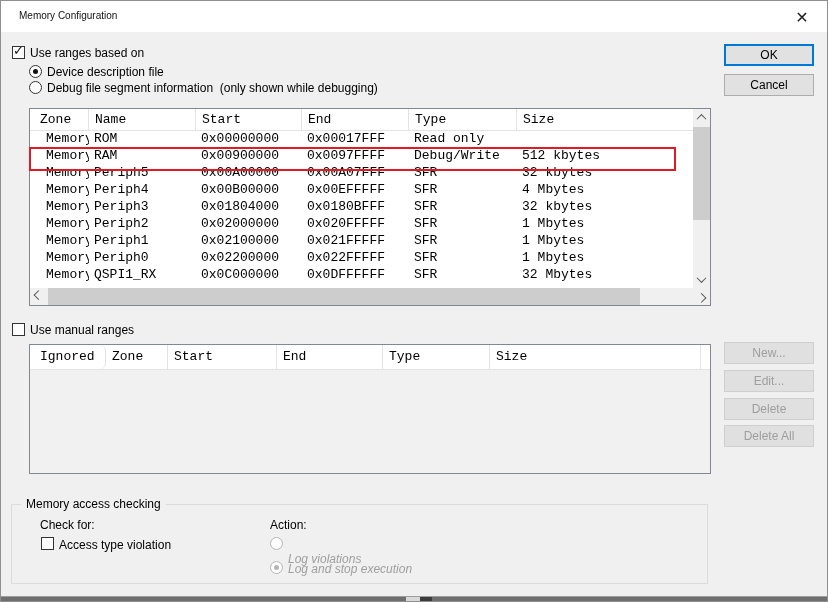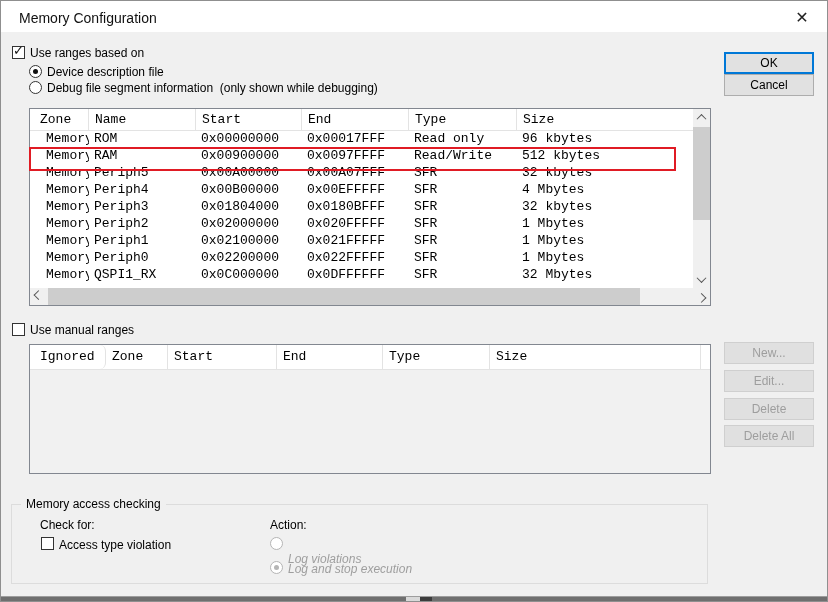--- a/index.html
+++ b/index.html
@@ -4,21 +4,21 @@
 <style>
   * { margin:0; padding:0; box-sizing:border-box; }
   html,body { background:#c7c7c7; }
   .dialog {
     position:relative; width:828px; height:602px;
     background:#f0f0f0; border:1px solid #8f8f8f; overflow:hidden;
     font-family:"Liberation Sans","DejaVu Sans",sans-serif; font-size:12px; color:#000;
   }
   
   .titlebar { position:absolute; left:0; top:0; width:100%; height:31px; background:#ffffff; }
-  .title { position:absolute; left:18px; top:9px; font-size:14px; color:#111; }
+  .title { position:absolute; left:18px; top:9px; font-size:10px; color:#111; }
   .close-btn { position:absolute; right:12px; top:5px; width:26px; height:22px;
     display:flex; align-items:center; justify-content:center; font-size:16px; color:#222; cursor:default; }
   
   .cb { position:absolute; width:13px; height:13px; background:#fff; border:1px solid #333; }
   .cb .mark { position:absolute; left:0px; top:-3px; font-size:13px; font-weight:bold; color:#111; line-height:13px; }
   .radio { position:absolute; width:13px; height:13px; background:#fff; border:1px solid #333; border-radius:50%; }
   .radio .dot { position:absolute; left:3px; top:3px; width:5px; height:5px; border-radius:50%; background:#111; }
   .radio.disabled { border-color:#b5b5b5; }
   .radio.disabled .dot { background:#b5b5b5; }
   .lbl { position:absolute; white-space:pre; }
@@ -97,24 +97,24 @@
       <div class="t-header">
         <div class="hc w-zone">Zone</div>
         <div class="hc w-name">Name</div>
         <div class="hc w-start">Start</div>
         <div class="hc w-end">End</div>
         <div class="hc w-type">Type</div>
         <div class="hc w-size">Size</div>
       </div>
       <div>
         <div class="t-row">
-          <span class="c w-zone">Memory</span><span class="c w-name">ROM</span><span class="c w-start">0x00000000</span><span class="c w-end">0x00017FFF</span><span class="c w-type">Read only</span><span class="c w-size">96 kbytes</span>
-        </div>
-        <div class="t-row">
-          <span class="c w-zone">Memory</span><span class="c w-name">RAM</span><span class="c w-start">0x00900000</span><span class="c w-end">0x0097FFFF</span><span class="c w-type">Read/Write</span><span class="c w-size">512 kbytes</span>
+          <span class="c w-zone">Memory</span><span class="c w-name">ROM</span><span class="c w-start">0x00000000</span><span class="c w-end">0x00017FFF</span><span class="c w-type">Read only</span>
+        </div>
+        <div class="t-row">
+          <span class="c w-zone">Memory</span><span class="c w-name">RAM</span><span class="c w-start">0x00900000</span><span class="c w-end">0x0097FFFF</span><span class="c w-type">Debug/Write</span><span class="c w-size">512 kbytes</span>
         </div>
         <div class="t-row">
           <span class="c w-zone">Memory</span><span class="c w-name">Periph5</span><span class="c w-start">0x00A00000</span><span class="c w-end">0x00A07FFF</span><span class="c w-type">SFR</span><span class="c w-size">32 kbytes</span>
         </div>
         <div class="t-row">
           <span class="c w-zone">Memory</span><span class="c w-name">Periph4</span><span class="c w-start">0x00B00000</span><span class="c w-end">0x00EFFFFF</span><span class="c w-type">SFR</span><span class="c w-size">4 Mbytes</span>
         </div>
         <div class="t-row">
           <span class="c w-zone">Memory</span><span class="c w-name">Periph3</span><span class="c w-start">0x01804000</span><span class="c w-end">0x0180BFFF</span><span class="c w-type">SFR</span><span class="c w-size">32 kbytes</span>
         </div>
@@ -165,21 +165,21 @@
       <div class="hc m-zone" style="padding-top:4px;">Zone</div>
       <div class="hc m-start" style="padding-top:4px;">Start</div>
       <div class="hc m-end" style="padding-top:4px;">End</div>
       <div class="hc m-type" style="padding-top:4px;">Type</div>
       <div class="hc m-size" style="padding-top:4px;">Size</div>
       <div class="hc m-rest"></div>
     </div>
     <div style="position:absolute; left:0; top:25px; right:0; bottom:0; background:#f1f1f1;"></div>
   </div>
 
-  <div class="btn default" style="top:43px;margin-top:8px;">OK</div>
+  <div class="btn default" style="top:43px;">OK</div>
   <div class="btn" style="top:73px;">Cancel</div>
   <div class="btn disabled" style="top:341px;">New...</div>
   <div class="btn disabled" style="top:369px;">Edit...</div>
   <div class="btn disabled" style="top:397px;">Delete</div>
   <div class="btn disabled" style="top:424px;">Delete All</div>
 
   <div class="groupbox">
     <span class="legend">Memory access checking</span>
     <span class="lbl" style="left:28px; top:13px;">Check for:</span>
     <span class="cb" style="left:29px; top:32px;"></span>

